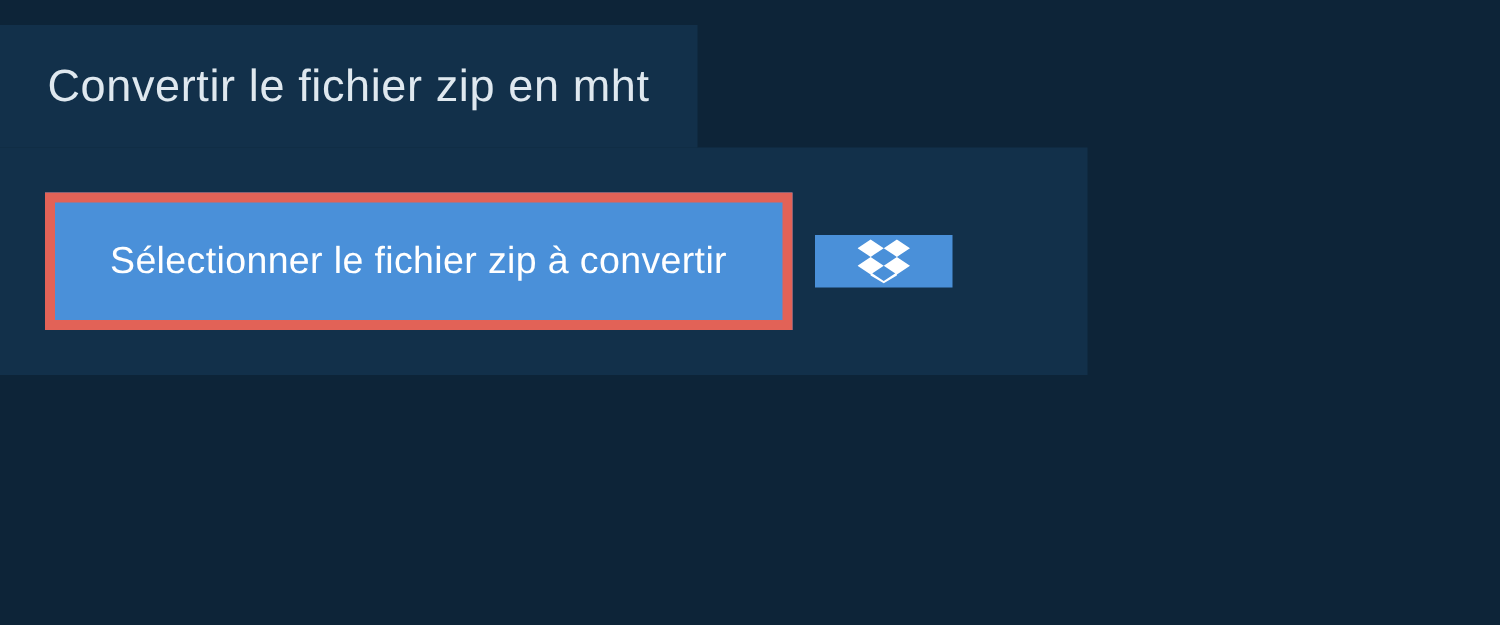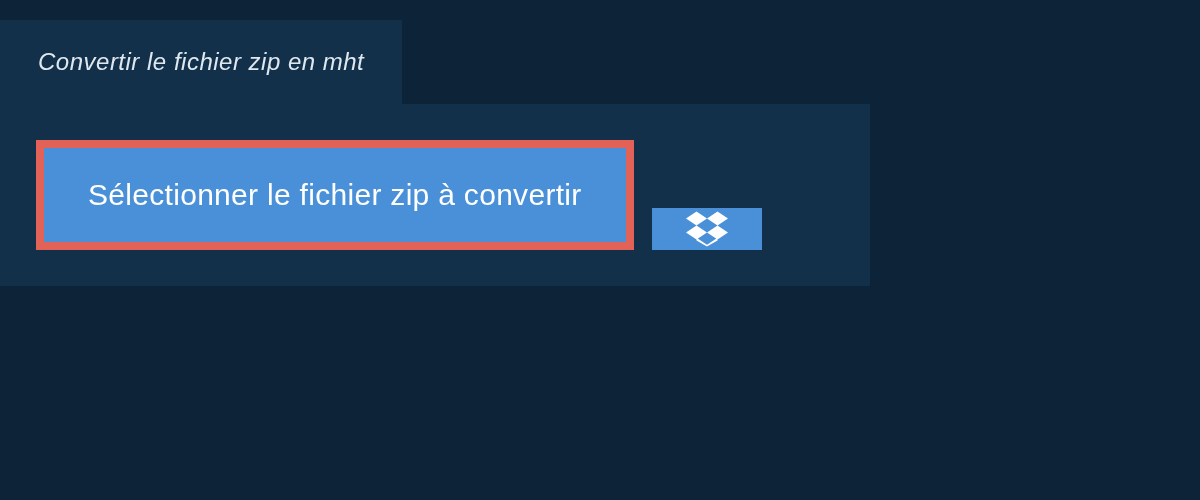--- a/index.html
+++ b/index.html
@@ -19,37 +19,36 @@
     .header-tab {
       display: inline-block;
       background-color: #12304a;
       padding: 28px 38px;
       margin-top: 20px;
       margin-left: 0;
     }
 
     .header-tab h1 {
       color: #dfe8ef;
-      font-size: 24px;
+      font-size: 36px;
       font-weight: 300;
       letter-spacing: 0.5px;
-      font-style: italic;
     }
 
     .main-panel {
       background-color: #12304a;
       margin-top: 0;
       padding: 36px;
       width: 870px;
     }
 
     .button-row {
       display: flex;
       gap: 18px;
-      align-items: flex-end;
+      align-items: center;
     }
 
     .select-button {
       background-color: #4a90d9;
       border: 8px solid #e26257;
       color: #ffffff;
       font-size: 30px;
       font-weight: 300;
       padding: 30px 44px;
       cursor: pointer;

